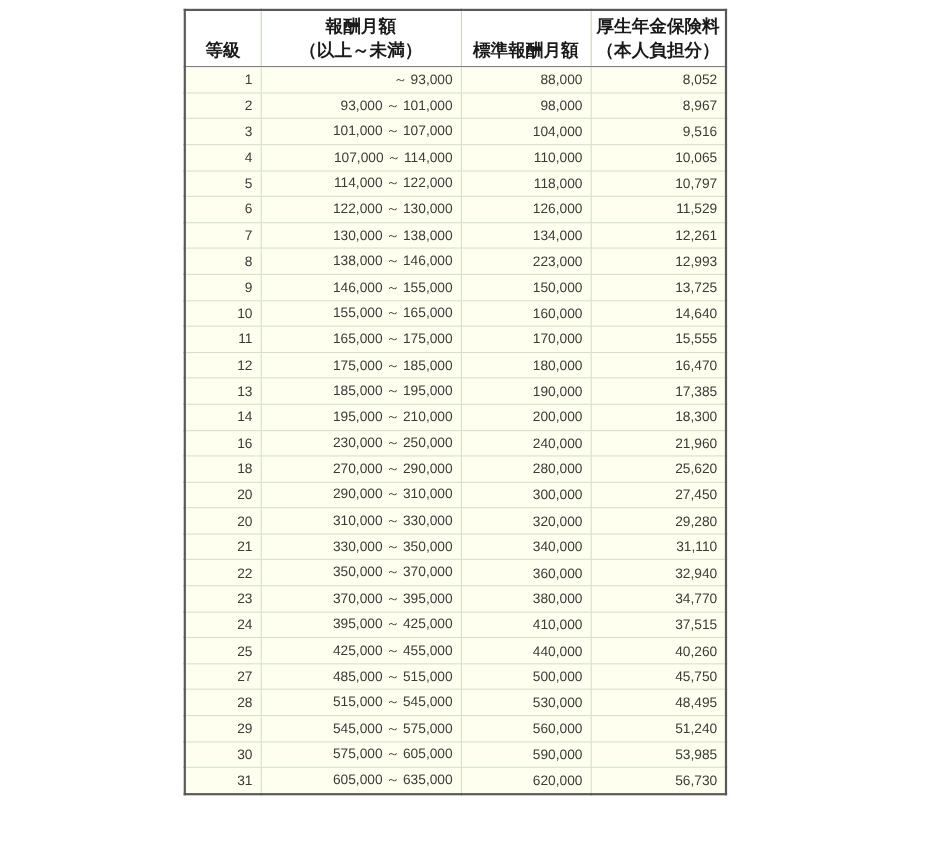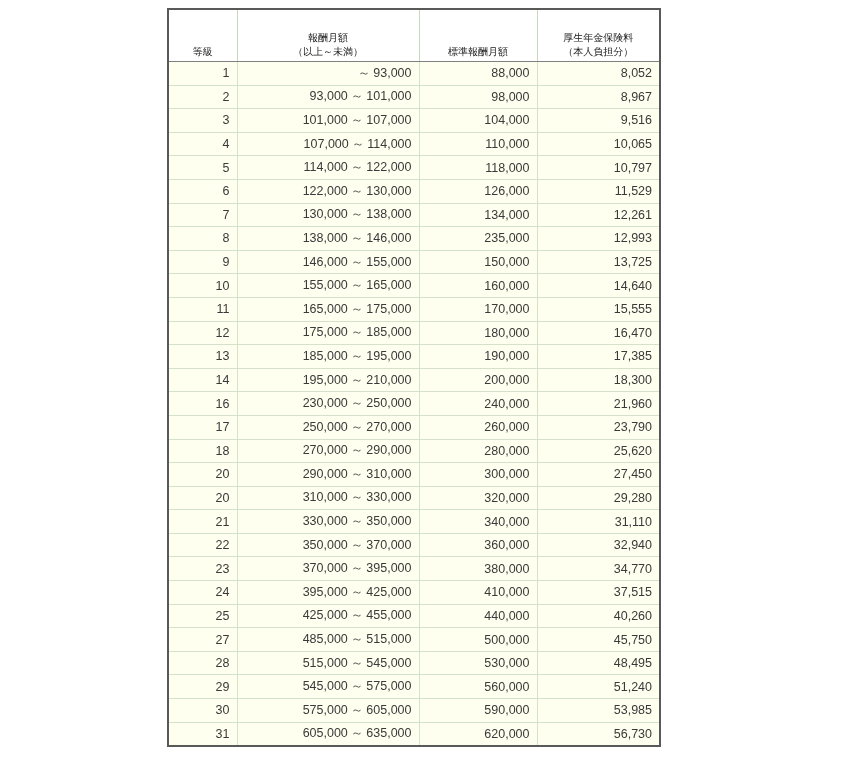--- a/index.html
+++ b/index.html
@@ -31,26 +31,26 @@
   #rate-table col.c-grade  { width: 69px; }
   #rate-table col.c-range  { width: 182px; }
   #rate-table col.c-std    { width: 118px; }
   #rate-table col.c-prem   { width: 123px; }
 
   #rate-table thead th {
     background: #ffffff;
     border-right: 1px solid #c8d8c0;
     border-bottom: 1px solid #808080;
     color: #1a1a1a;
-    font-size: 10px;
-    font-weight: normal;
+    font-size: 16px;
+    font-weight: bold;
     line-height: 1.35;
     text-align: center;
     vertical-align: bottom;
-    padding: 16px 4px 3px 4px;
+    padding: 4px 4px 3px 4px;
     height: 32px;
     white-space: nowrap;
   }
   #rate-table thead th:last-child { border-right: none; margin-left: 44px; }
   #rate-table thead th .hdr-line { display: block; }
   #rate-table thead th.grade-head { vertical-align: bottom; }
 
   #rate-table tbody td {
     background: #fffff0;
     border-right: 1px solid #d4e2cc;
@@ -137,21 +137,21 @@
         </tr>
         <tr>
           <td>7</td>
           <td><span>130,000</span><span class="tilde">～</span><span>138,000</span></td>
           <td>134,000</td>
           <td>12,261</td>
         </tr>
         <tr>
           <td>8</td>
           <td><span>138,000</span><span class="tilde">～</span><span>146,000</span></td>
-          <td>235,000</td>
+          <td>223,000</td>
           <td>12,993</td>
         </tr>
         <tr>
           <td>9</td>
           <td><span>146,000</span><span class="tilde">～</span><span>155,000</span></td>
           <td>150,000</td>
           <td>13,725</td>
         </tr>
         <tr>
           <td>10</td>
@@ -183,26 +183,20 @@
           <td>200,000</td>
           <td>18,300</td>
         </tr>
         <tr>
           <td>16</td>
           <td><span>230,000</span><span class="tilde">～</span><span>250,000</span></td>
           <td>240,000</td>
           <td>21,960</td>
         </tr>
         <tr>
-          <td>17</td>
-          <td><span>250,000</span><span class="tilde">～</span><span>270,000</span></td>
-          <td>260,000</td>
-          <td>23,790</td>
-        </tr>
-        <tr>
           <td>18</td>
           <td><span>270,000</span><span class="tilde">～</span><span>290,000</span></td>
           <td>280,000</td>
           <td>25,620</td>
         </tr>
         <tr>
           <td>20</td>
           <td><span>290,000</span><span class="tilde">～</span><span>310,000</span></td>
           <td>300,000</td>
           <td>27,450</td>

